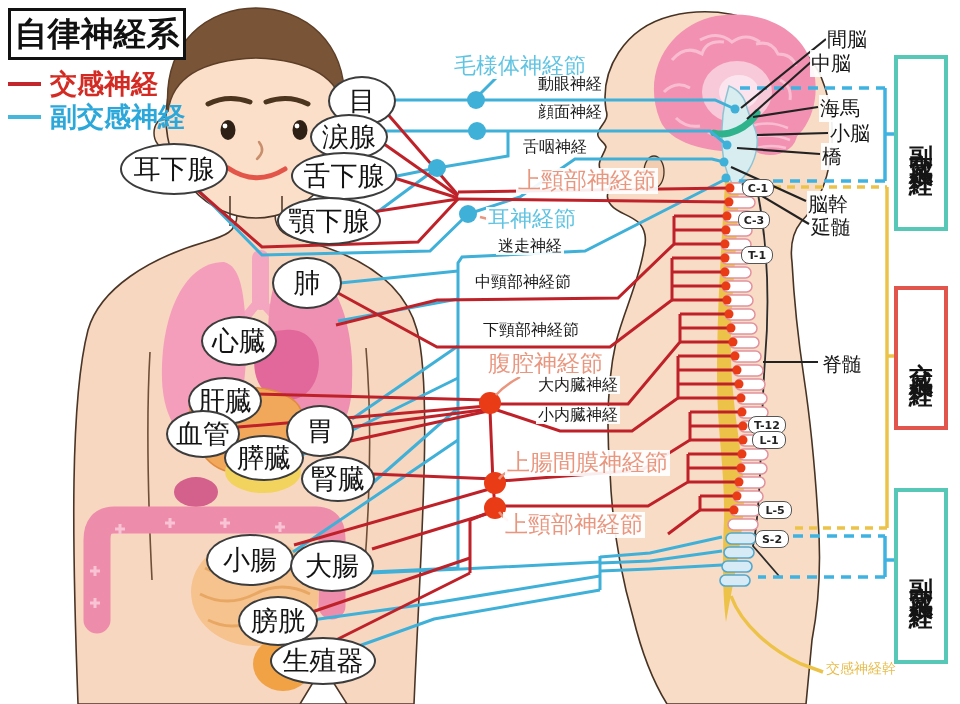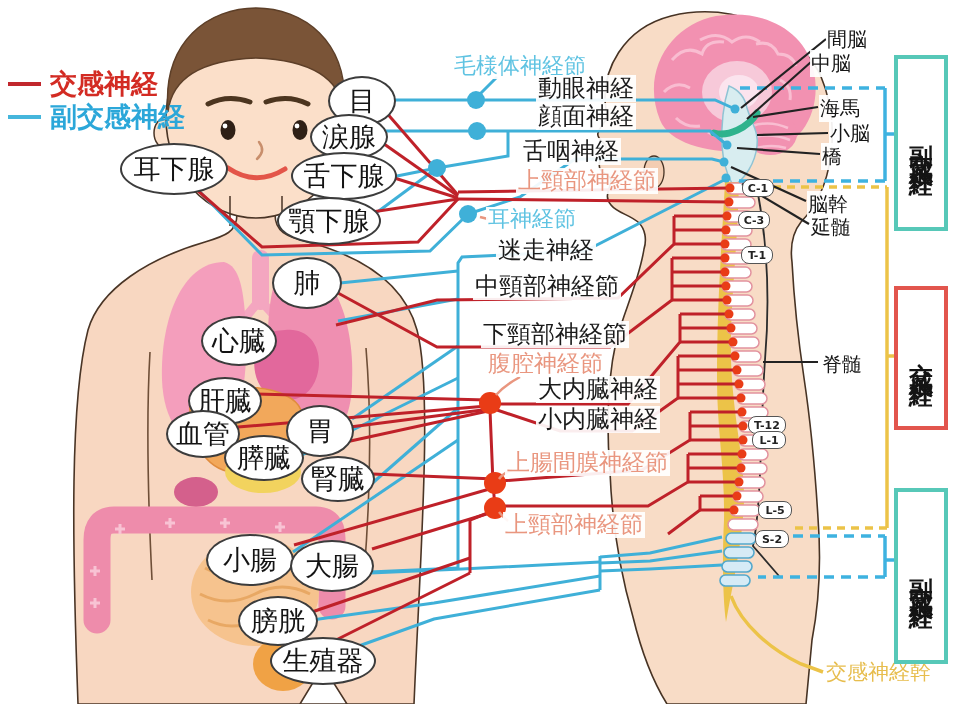--- a/index.html
+++ b/index.html
@@ -2,25 +2,25 @@
 <html><head>
 <meta charset="utf-8">
 <style>
   html,body{margin:0;padding:0;background:#fff;}
   #stage{position:relative;width:960px;height:704px;background:#fff;overflow:hidden;
          font-family:"DejaVu Sans","Liberation Sans",sans-serif;}
   #art{position:absolute;left:0;top:0;}
   .bubble{position:absolute;background:#fff;border:2.5px solid #3c3c3c;border-radius:50%;
           display:flex;align-items:center;justify-content:center;font-size:27px;color:#141414;
           font-weight:500;white-space:nowrap;z-index:5;}
-  .nlabel{position:absolute;font-size:24px;color:#1a1a1a;background:rgba(255,255,255,.92);
+  .nlabel{position:absolute;font-size:16px;color:#1a1a1a;background:rgba(255,255,255,.92);
           padding:0 2px;line-height:1.12;white-space:nowrap;font-weight:500;z-index:4;}
   .nlabel.blue{color:#5fc3e2;font-size:22px;}
   .nlabel.salmon{color:#e9967f;font-size:23px;}
-  .nlabel.gold{color:#e7bd4d;font-size:21px;background:transparent;}
+  .nlabel.gold{color:#e7bd4d;font-size:14px;background:transparent;}
   .blabel{position:absolute;font-size:20px;color:#161616;background:rgba(255,255,255,.92);
           padding:0 1px;white-space:nowrap;font-weight:500;z-index:4;}
   .badge{position:absolute;background:#fff;border:1.5px solid #555;border-radius:8px;
          font-size:11px;color:#222;display:flex;align-items:center;justify-content:center;
          z-index:5;font-weight:600;}
   .vbox{position:absolute;background:#fff;display:flex;align-items:center;justify-content:center;
         z-index:6;}
   .vbox span{writing-mode:vertical-rl;text-orientation:upright;font-size:24px;font-weight:600;
         color:#141414;letter-spacing:7px;line-height:1;}
   #title-box{position:absolute;left:8px;top:8px;width:172px;height:46px;border:3.5px solid #111;
@@ -307,20 +307,21 @@
   </g>
 
   <g fill="none" stroke="#e9967f" stroke-width="2.5">
     <path d="M520,377 Q505,385 496,395"></path>
     <path d="M512,470 Q502,474 499,479"></path>
     <path d="M508,521 Q502,516 499,512"></path>
     <path d="M480,217 L488,219"></path>
   </g>
 </svg>
 
+<div id="title-box">自律神経系</div>
 <div class="legend-row" style="left:8px;top:66px;">
   <div class="legend-line" style="background:#c1272d;"></div>
   <div class="legend-text" style="color:#d32b23;">交感神経</div>
 </div>
 <div class="legend-row" style="left:8px;top:99px;">
   <div class="legend-line" style="background:#45b6dc;"></div>
   <div class="legend-text" style="color:#2ba7d9;">副交感神経</div>
 </div>
 
 <div class="bubble" style="left:328px;top:76px;width:64px;height:46px;">目</div>

